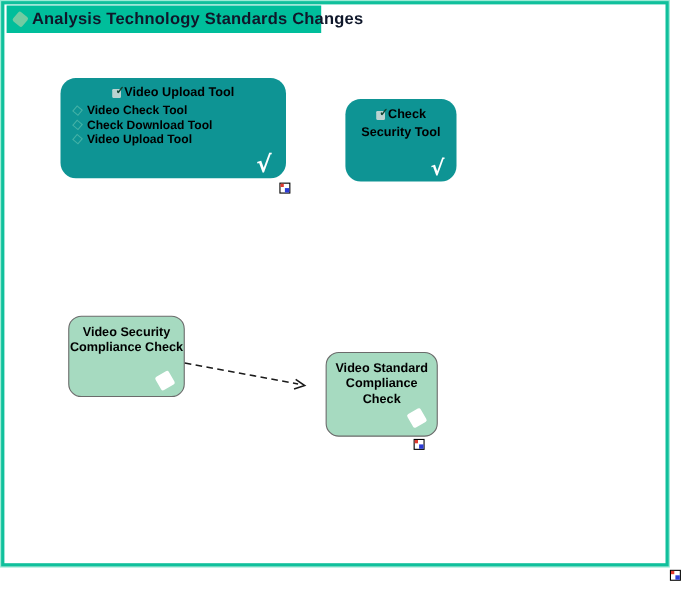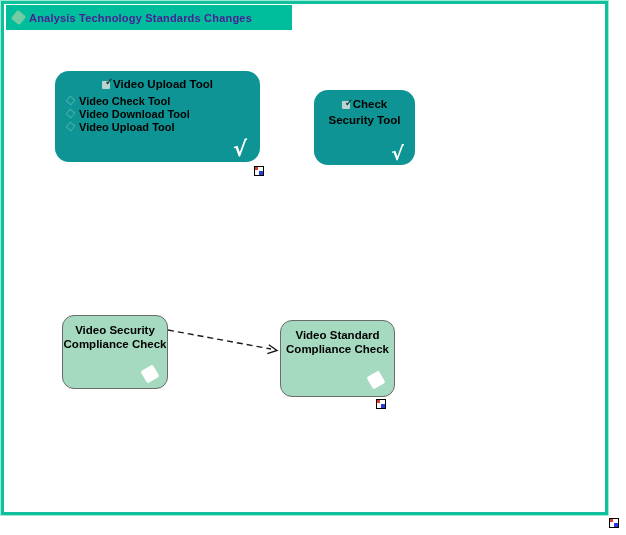--- a/index.html
+++ b/index.html
@@ -17,21 +17,21 @@
 
   
   .view-header {
     position:absolute; left:6px; top:5px; width:286px; height:25px;
     background:#00BE9B; display:flex; align-items:center; padding-left:4px;
   }
   .diamond-hd {
     width:11px; height:11px; background:#72CBA2; border-radius:2px;
     transform:rotate(40deg); margin:0 5px 0 3px; flex:none;
   }
-  .view-title { font-size:11px; font-weight:bold; color:#4c1d95; letter-spacing:0.2px; white-space:nowrap; }
+  .view-title { font-size:15px; font-weight:bold; color:#0f172a; letter-spacing:0.2px; white-space:nowrap; }
 
   
   .tech-node {
     position:absolute; background:#0E9494; border-radius:14px; color:#000;
   }
   .tech-node .title-row {
     display:flex; justify-content:center; align-items:center; padding-top:7px;
     font-size:11.5px; font-weight:bold; white-space:nowrap;
   }
   .tech-node .title-center {
@@ -92,21 +92,21 @@
       </span>
       <span>Video Upload Tool</span>
     </div>
     <div class="item-list">
       <div class="item-row">
         <span class="dmo"></span>
         <span>Video Check Tool</span>
       </div>
       <div class="item-row">
         <span class="dmo"></span>
-        <span>Video Download Tool</span>
+        <span>Check Download Tool</span>
       </div>
       <div class="item-row">
         <span class="dmo"></span>
         <span>Video Upload Tool</span>
       </div>
     </div>
     <span class="svc-glyph" style="right:13px; bottom:2px; font-size:21px;">√</span>
   </div>
   <span class="lnk" style="left:254px; top:166px;"></span>
 
@@ -117,29 +117,29 @@
           <span class="sq"></span>
           <span class="ck">✓</span>
         </span>
         <span>Check</span>
       </span><br>
       <span>Security Tool</span>
     </div>
     <span class="svc-glyph" style="right:11px; bottom:2px; font-size:19px;">√</span>
   </div>
 
-  <div class="check-node" style="left:62px; top:287px; width:106px; height:74px;margin-top:28px;">
+  <div class="check-node" style="left:62px; top:287px; width:106px; height:74px;">
     <div class="label">
       <span>Video Security</span><br>
       <span>Compliance Check</span>
     </div>
     <span class="dmw" style="right:10px; bottom:7px;"></span>
   </div>
 
-  <div class="check-node" style="left:280px; top:320px; width:115px; height:77px;">
+  <div class="check-node" style="left:296px; top:320px; width:102px; height:77px;">
     <div class="label">
       <span>Video Standard</span><br>
       <span>Compliance Check</span>
     </div>
     <span class="dmw" style="right:11px; bottom:9px;"></span>
   </div>
   <span class="lnk" style="left:376px; top:399px;"></span>
 
   <svg class="connector-layer" viewBox="0 0 626 535">
     <line x1="168" y1="330" x2="271" y2="349" stroke="#1a1a1a" stroke-width="1.4" stroke-dasharray="6 4"></line>

